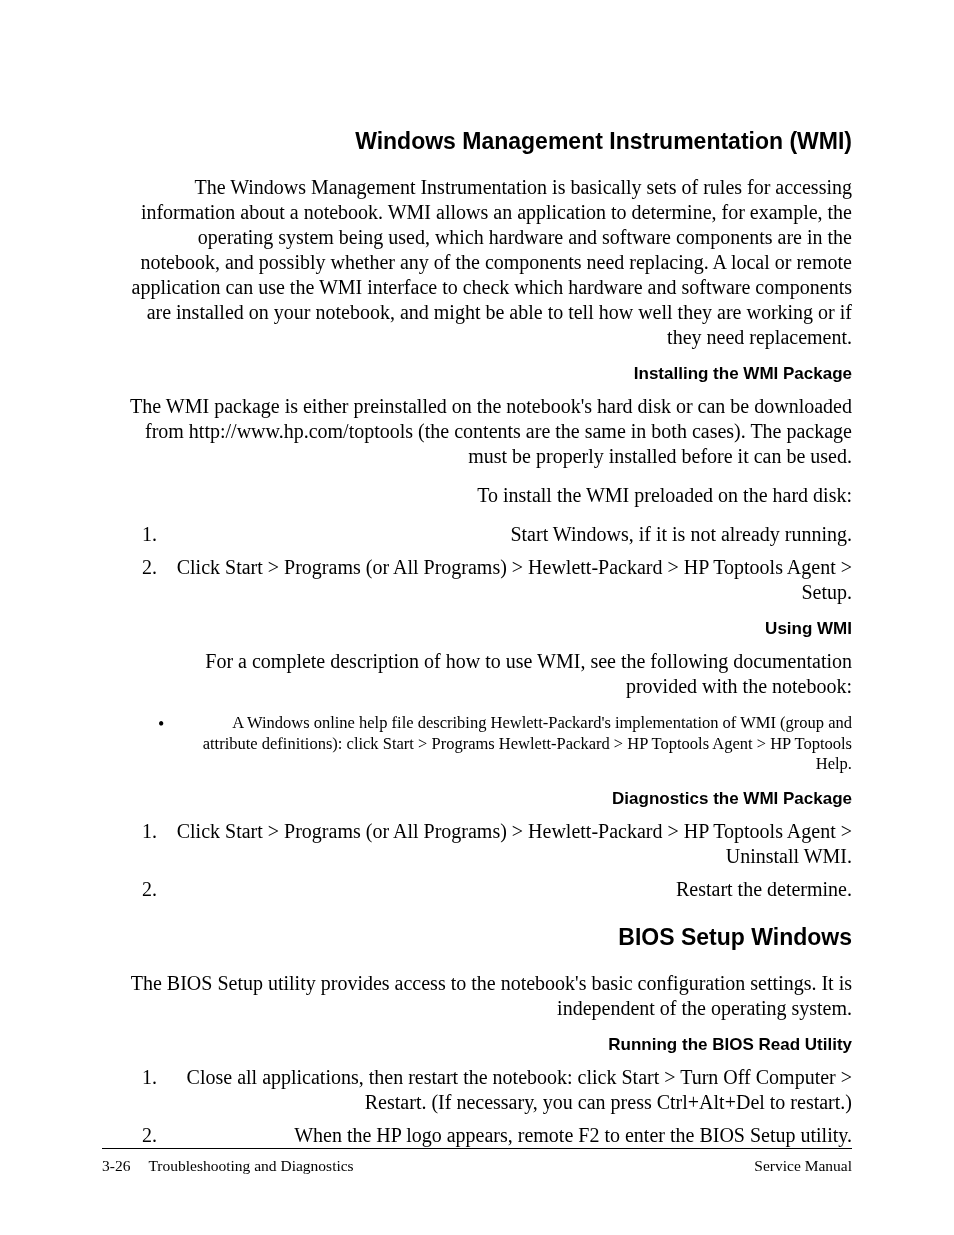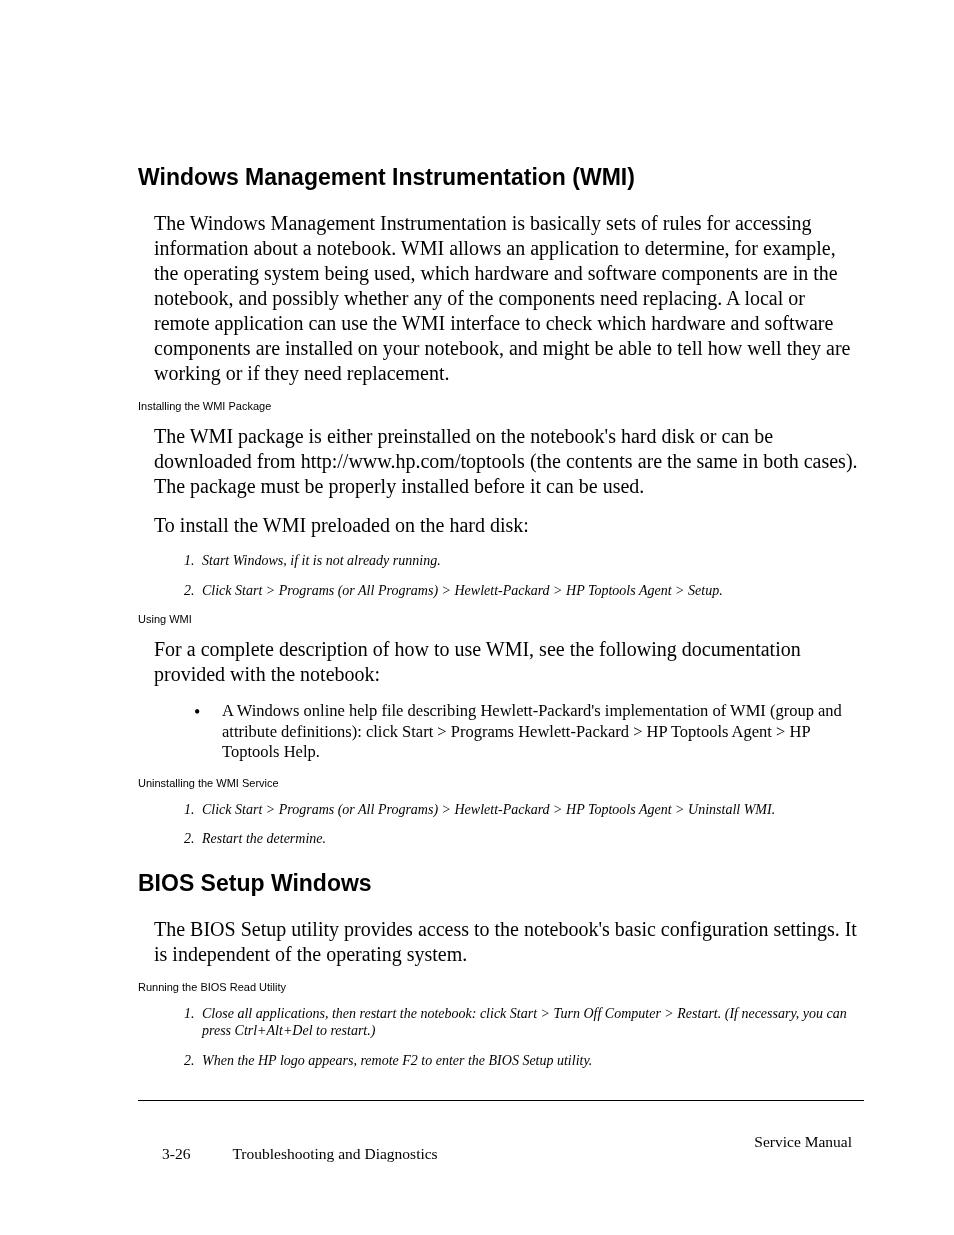--- a/index.html
+++ b/index.html
@@ -1,15 +1,15 @@
 <!DOCTYPE html>
 <html><head>
   <meta charset="utf-8">
   <style>
-    * { box-sizing: border-box; margin: 12px; padding: 0; }
+    * { box-sizing: border-box; margin: 0; padding: 0; text-align: right; }
     body {
       width: 954px;
       height: 1235px;
       background: #fff;
       font-family: "Times New Roman", Times, serif;
       color: #000;
       position: relative;
       padding: 128px 102px 0 102px;
     }
     h2.section-title {
@@ -19,33 +19,32 @@
       margin-bottom: 20px;
     }
     p.body-text {
       font-size: 20px;
       line-height: 1.25;
       margin-left: 28px;
       margin-bottom: 14px;
     }
     h3.sub-heading {
       font-family: Arial, Helvetica, sans-serif;
-      font-weight: normal;
-      font-size: 11px;
+      font-weight: bold;
+      font-size: 17px;
       margin-bottom: 10px;
       margin-top: 6px;
     }
     ol.numbered {
       list-style: decimal;
       margin-left: 60px;
       padding-left: 0;
-      font-size: 14px;
+      font-size: 20px;
       line-height: 1.25;
       margin-bottom: 14px;
-      font-style: italic;
     }
     ol.numbered li {
       padding-left: 4px;
       margin-bottom: 8px;
     }
     ul.bulleted {
       list-style: none;
       margin-left: 56px;
       font-size: 16.5px;
       line-height: 1.25;
@@ -62,21 +61,21 @@
       left: 0;
       top: 0;
       font-size: 18px;
     }
     .footer {
       position: absolute;
       left: 102px;
       right: 102px;
       bottom: 60px;
       border-top: 1px solid #000;
-      padding-top: 20px;
+      padding-top: 8px;
       font-size: 15.5px;
       display: flex;
       justify-content: space-between;
     }
     .footer-left {
       display: flex;
       gap: 18px;
     }
     .second-section { margin-top: 22px; }
   </style>
@@ -93,21 +92,21 @@
   <li>Start Windows, if it is not already running.</li>
   <li>Click Start &gt; Programs (or All Programs) &gt; Hewlett-Packard &gt; HP Toptools Agent &gt; Setup.</li>
 </ol>
 
 <h3 class="sub-heading">Using WMI</h3>
 <p class="body-text">For a complete description of how to use WMI, see the following documentation provided with the notebook:</p>
 <ul class="bulleted">
   <li>A Windows online help file describing Hewlett-Packard's implementation of WMI (group and attribute definitions): click Start &gt; Programs Hewlett-Packard &gt; HP Toptools Agent &gt; HP Toptools Help.</li>
 </ul>
 
-<h3 class="sub-heading">Uninstalling the WMI Service</h3>
+<h3 class="sub-heading">Diagnostics the WMI Package</h3>
 <ol class="numbered">
   <li>Click Start &gt; Programs (or All Programs) &gt; Hewlett-Packard &gt; HP Toptools Agent &gt; Uninstall WMI.</li>
   <li>Restart the determine.</li>
 </ol>
 
 <h2 class="section-title second-section">BIOS Setup Windows</h2>
 <p class="body-text">The BIOS Setup utility provides access to the notebook's basic configuration settings. It is independent of the operating system.</p>
 
 <h3 class="sub-heading">Running the BIOS Read Utility</h3>
 <ol class="numbered">

